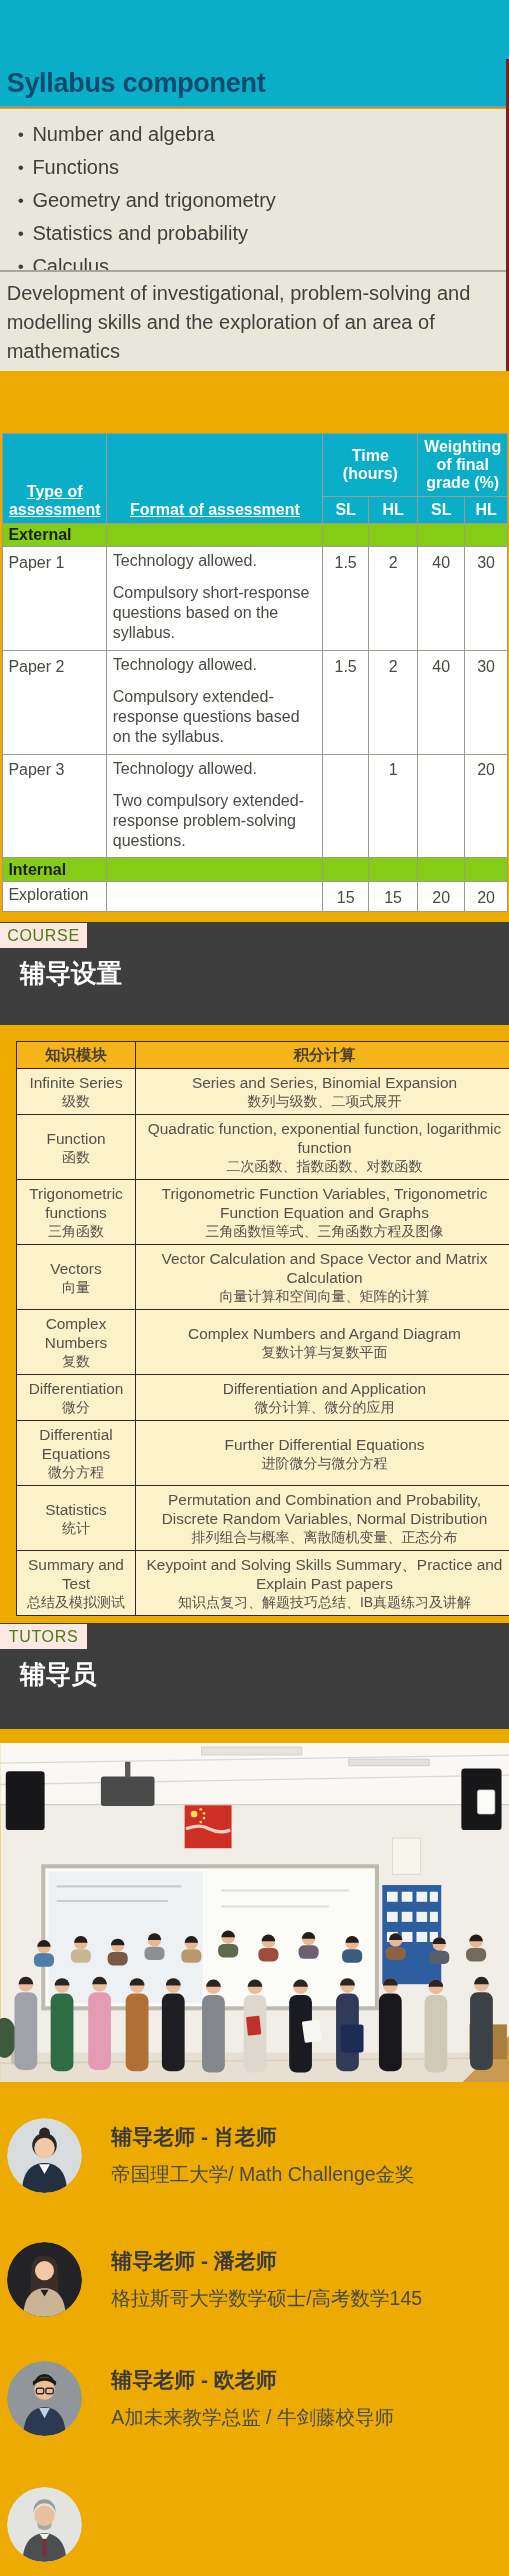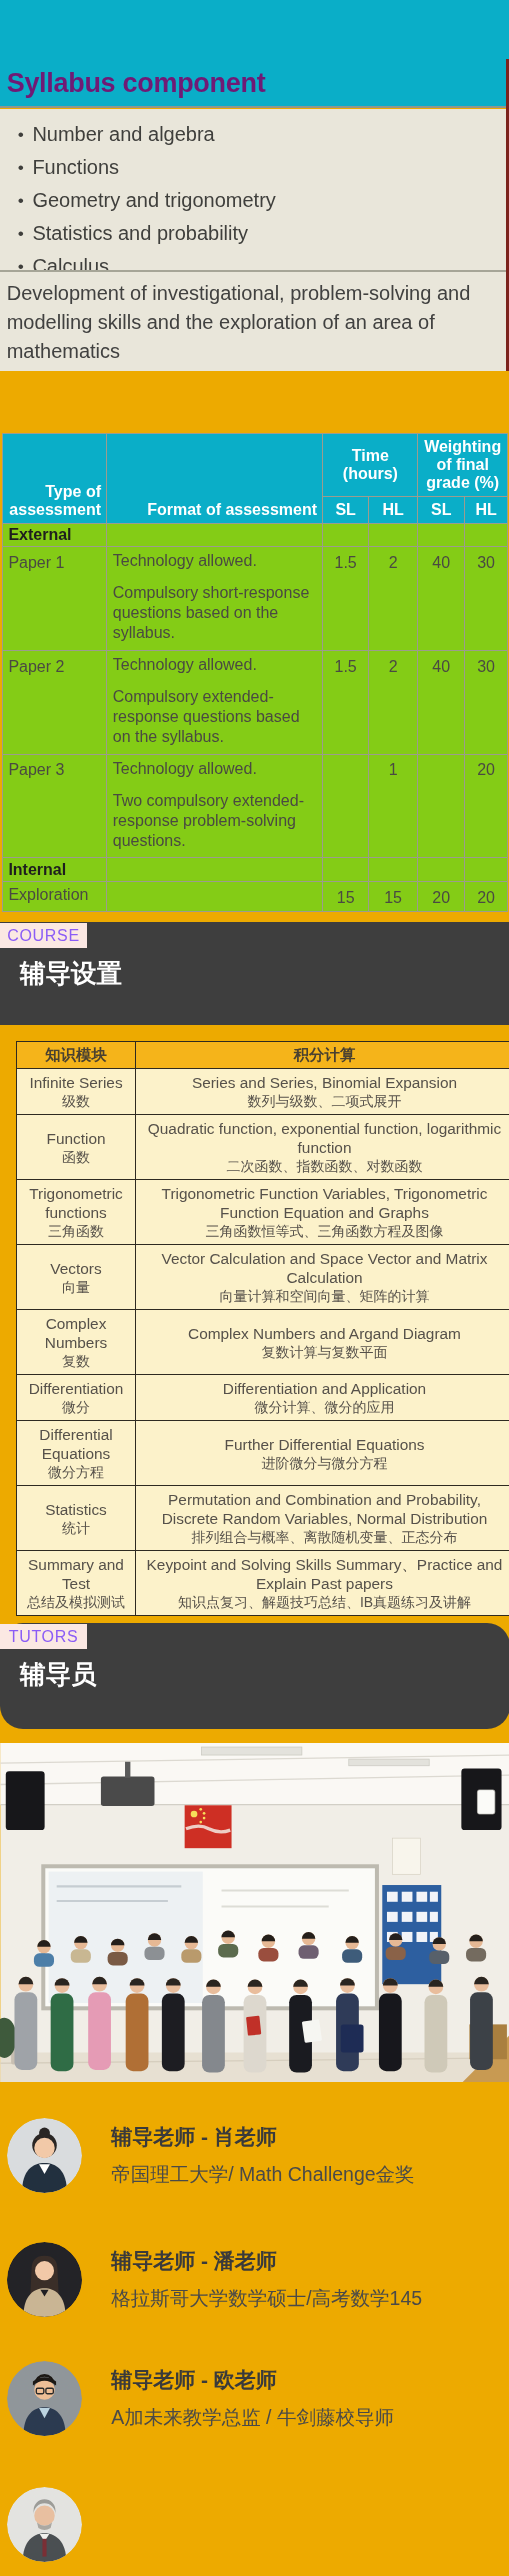--- a/index.html
+++ b/index.html
@@ -2,59 +2,59 @@
 <html style="font-size:10.7px"><head>
 <meta charset="utf-8">
 <style>
   html,body{margin:0;padding:0;}
   .page{position:relative;width:510px;height:2576px;background:#EDAA00;
         font-family:"Liberation Sans",sans-serif;overflow:hidden;}
 
   
   .teal-band{position:absolute;top:0;left:0;width:510px;height:106px;background:#0AAEC8;
              border-bottom:2.7px solid #8E978F;}
-  .teal-band h1{position:absolute;left:6.7px;bottom:6.7px;margin:0;color:#701a75;
+  .teal-band h1{position:absolute;left:6.7px;bottom:6.7px;margin:0;color:#0c4a6e;
                 font-size:27px;font-weight:bold;letter-spacing:-0.3px;}
   .syl-list{position:absolute;top:109px;left:0;width:510px;height:161px;background:#E9E6DA;
             margin:0;padding:9.4px 0 0 0;list-style:none;}
   .syl-list li{display:flex;align-items:center;height:33px;color:#3F3F3C;font-size:20px;}
   .syl-list .bullet{width:23px;text-align:center;margin-left:9.4px;font-size:17.4px;color:#3F3F3C;}
   .syl-desc{position:absolute;top:270px;left:0;width:496px;height:92px;background:#E9E6DA;
             border-top:2px solid #A6A597;padding:6.7px 6.7px 0 6.7px;color:#414140;
             font-size:20px;line-height:29px;}
   .red-edge{position:absolute;top:59px;right:0;width:4px;height:312px;background:#7B221C;}
 
   
   table.assess{position:absolute;top:433px;left:2px;width:506px;
                border-collapse:separate;border-spacing:1.3px;background:#9C9C8E;}
   table.assess th{background:#0AAEC8;color:#FFFFFF;font-size:16px;font-weight:bold;
                   padding:4px 5.4px;}
-  table.assess th.th-type,table.assess th.th-format{text-align:right;vertical-align:bottom;}
+  table.assess th.th-type,table.assess th.th-format{text-align:center;vertical-align:bottom;text-decoration:underline;}
   table.assess th.th-span{text-align:center;vertical-align:middle;}
   table.assess tr.subhead th{text-align:center;height:23px;padding:1.3px;}
-  table.assess td{background:#84cc16;color:#4A4A42;font-size:16px;padding:4px 5.4px;
+  table.assess td{background:#ffffff;color:#4A4A42;font-size:16px;padding:4px 5.4px;
                   vertical-align:top;}
   table.assess td.num{text-align:center;padding-top:6.7px;}
   table.assess tr.section td{background:#84cc16;color:#1E1E1E;font-weight:bold;height:20px;
                              padding:1.3px 5.4px;vertical-align:middle;}
   table.assess .fmt p{margin:0 0 12px 0;line-height:20px;}
   table.assess .fmt p:last-child{margin-bottom:2.7px;}
   table.assess td.typecell{padding-top:6.7px;}
   col.c-type{width:101px;}col.c-format{width:213px;}
   col.c-sl1{width:44px;}col.c-hl1{width:48px;}col.c-sl2{width:44px;}col.c-hl2{width:40px;}
 
   
   .dark-sec{position:absolute;left:0;width:510px;background:#3E3E3E;}
   .dark-sec .tag{position:absolute;top:1.3px;left:0;width:87px;height:25px;background:#FBE8E3;
-                 color:#8b5cf6;font-size:16px;display:flex;align-items:center;justify-content:center;
+                 color:#4d7c0f;font-size:16px;display:flex;align-items:center;justify-content:center;
                  letter-spacing:0.7px;}
   .dark-sec .sec-title{position:absolute;left:20px;top:34px;color:#FFFFFF;font-size:25.5px;
                        font-weight:bold;}
   #course-sec{top:922px;height:103px;}
-  #tutors-sec{top:1623px;height:106px;border-radius:23px;}
+  #tutors-sec{top:1623px;height:106px;}
 
   
   table.course{position:absolute;top:1041px;left:16px;width:498px;border-collapse:collapse;}
   table.course th{background:#F5B41A;color:#4A4130;font-size:15.4px;font-weight:bold;
                   border:1.3px solid #2E2A20;height:24px;}
   table.course td{background:#FCF2CA;border:1.3px solid #2E2A20;text-align:center;
                   padding:4px 2.7px;color:#56514A;}
   table.course col.c-mod{width:119px;}
   table.course .en{font-size:15.4px;line-height:19px;}
   table.course .zh{font-size:14px;line-height:18px;}

